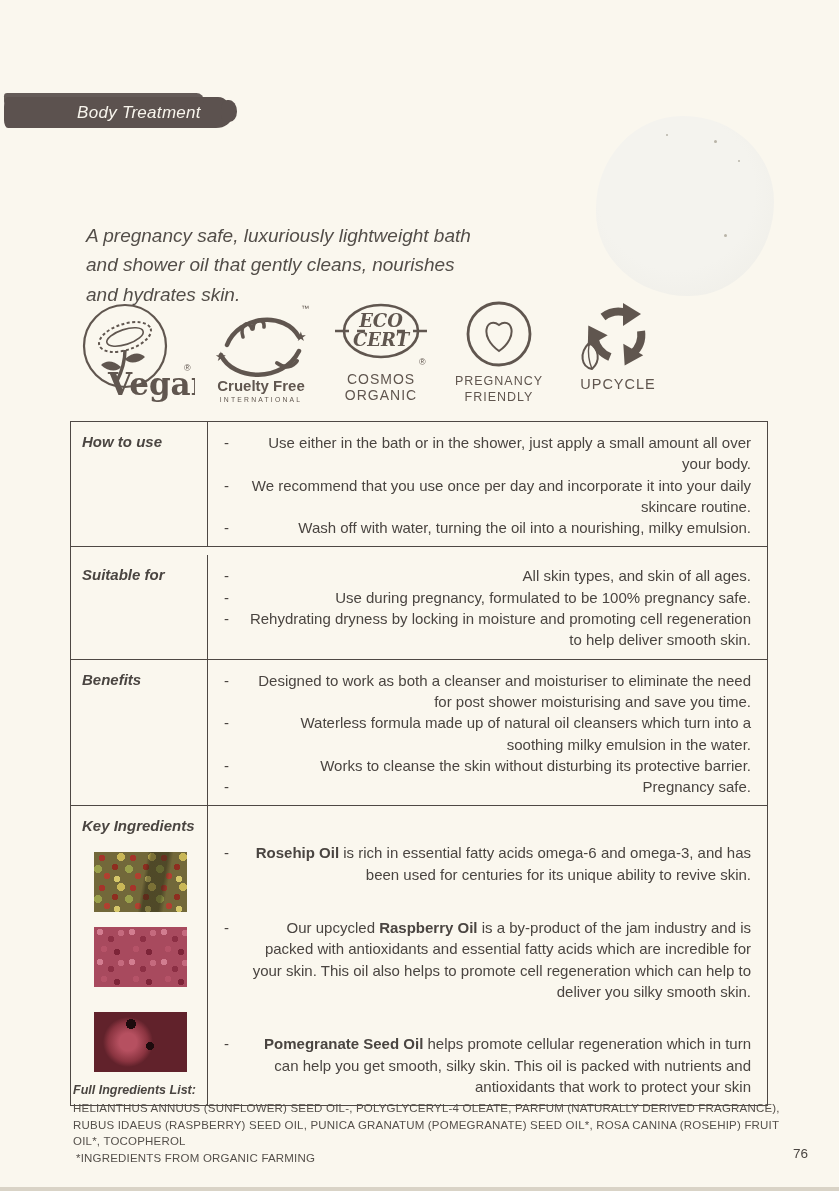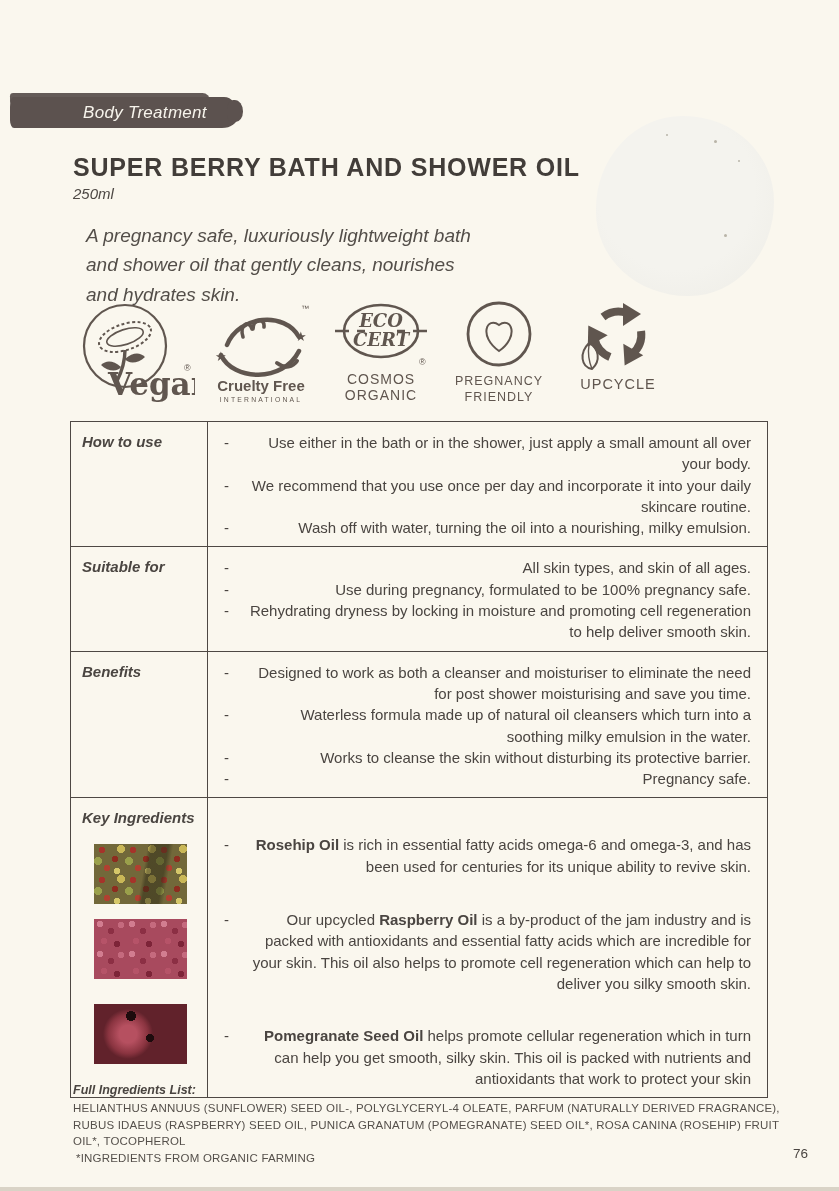--- a/index.html
+++ b/index.html
@@ -17,21 +17,21 @@
     border-radius:49% 51% 48% 52% / 52% 48% 53% 47%;
   }
   .blob i { position:absolute; border-radius:50%; background:#b9b4a8; }
   .blob i:nth-child(1){ left:118px; top:24px; width:3px; height:3px; }
   .blob i:nth-child(2){ left:142px; top:44px; width:2px; height:2px; }
   .blob i:nth-child(3){ left:128px; top:118px; width:3px; height:3px; }
   .blob i:nth-child(4){ left:70px; top:18px; width:2px; height:2px; }
 
   
   .badge {
-    position:absolute; left:10px; top:97px; width:228px; height:31px;
+    position:absolute; left:4px; top:97px; width:228px; height:31px;
     background:#5c524f;
     border-radius:3px 14px 16px 4px / 10px 18px 12px 8px;
   }
   .badge::before {
     content:""; position:absolute; left:0; top:-4px; width:200px; height:10px;
     background:#5c524f; border-radius:5px 12px 4px 3px; opacity:.95;
   }
   .badge::after {
     content:""; position:absolute; right:-5px; top:3px; width:16px; height:22px;
     background:#5c524f; border-radius:45% 60% 55% 40%;
@@ -67,21 +67,21 @@
   }
   .row { display:flex; border-bottom:1.4px solid #4e4844; }
   .row:last-child { border-bottom:none; }
   .cell-label {
     flex:0 0 137px; border-right:1.4px solid #4e4844;
     padding:11px 8px 8px 11px;
     font-size:15px; font-weight:bold; font-style:italic; color:#4a4541;
   }
   .cell-content { flex:1; padding:10px 16px 8px 14px;text-align:right; }
   .row-how  { min-height:108px; }
-  .row-suit { min-height:96px; }
+  .row-suit { min-height:96px;margin-top:8px; }
   .row-ben  { min-height:129px; }
   .row-key  { min-height:274px; }
   ul.bullets { list-style:none; }
   ul.bullets li {
     position:relative; padding-left:19px; font-size:15px; line-height:1.42; color:#4a4541;
   }
   ul.bullets li::before { content:"-"; position:absolute; left:2px; }
 
   
   .ki-images { margin-top:18px; }
@@ -146,24 +146,20 @@
       <i></i>
       <i></i>
       <i></i>
       <i></i>
     </div>
 
   <div class="badge">
     <span class="badge-label">Body Treatment</span>
   </div>
 
-  <div class="title-block">
-    <div class="product-title">SUPER BERRY BATH AND SHOWER OIL</div>
-    <div class="product-size">250ml</div>
-  </div>
 
   <div class="product-desc">A pregnancy safe, luxuriously lightweight bath and shower oil that gently cleans, nourishes and hydrates skin.</div>
 
   <div class="certs">
 
     <div class="cert">
       <svg width="125" height="108" viewBox="0 0 125 108">
         <circle class="stroke" cx="55" cy="47" r="41" stroke-width="2.2"></circle>
         <g transform="rotate(-18 55 38)">
           <ellipse class="stroke" cx="55" cy="38" rx="27" ry="13" stroke-width="2" stroke-dasharray="3 2.4"></ellipse>

